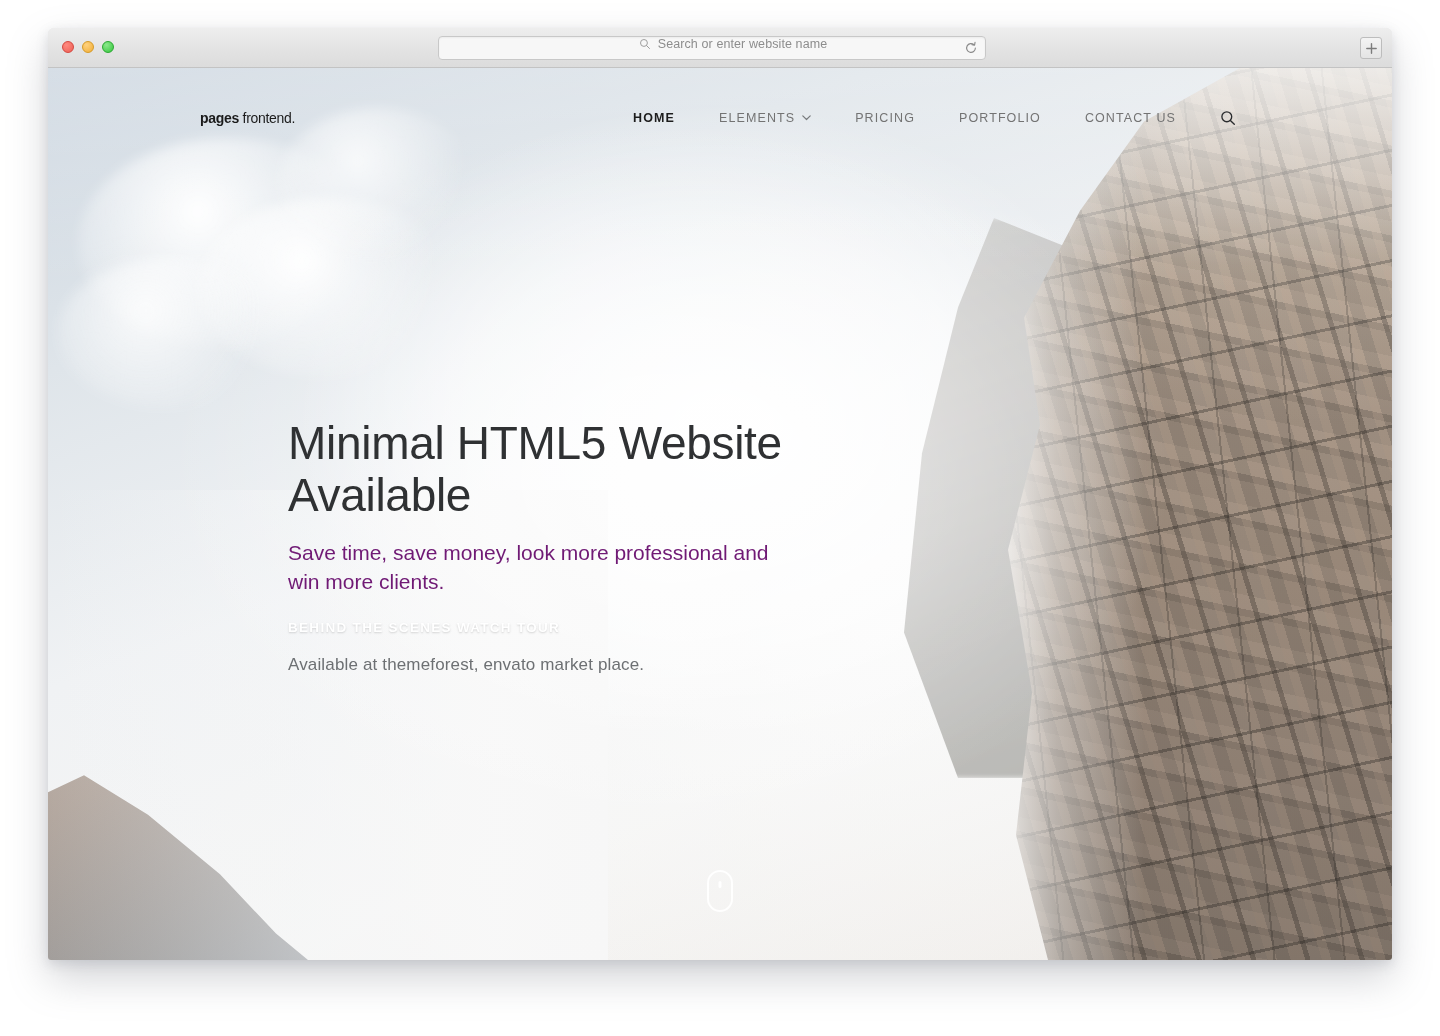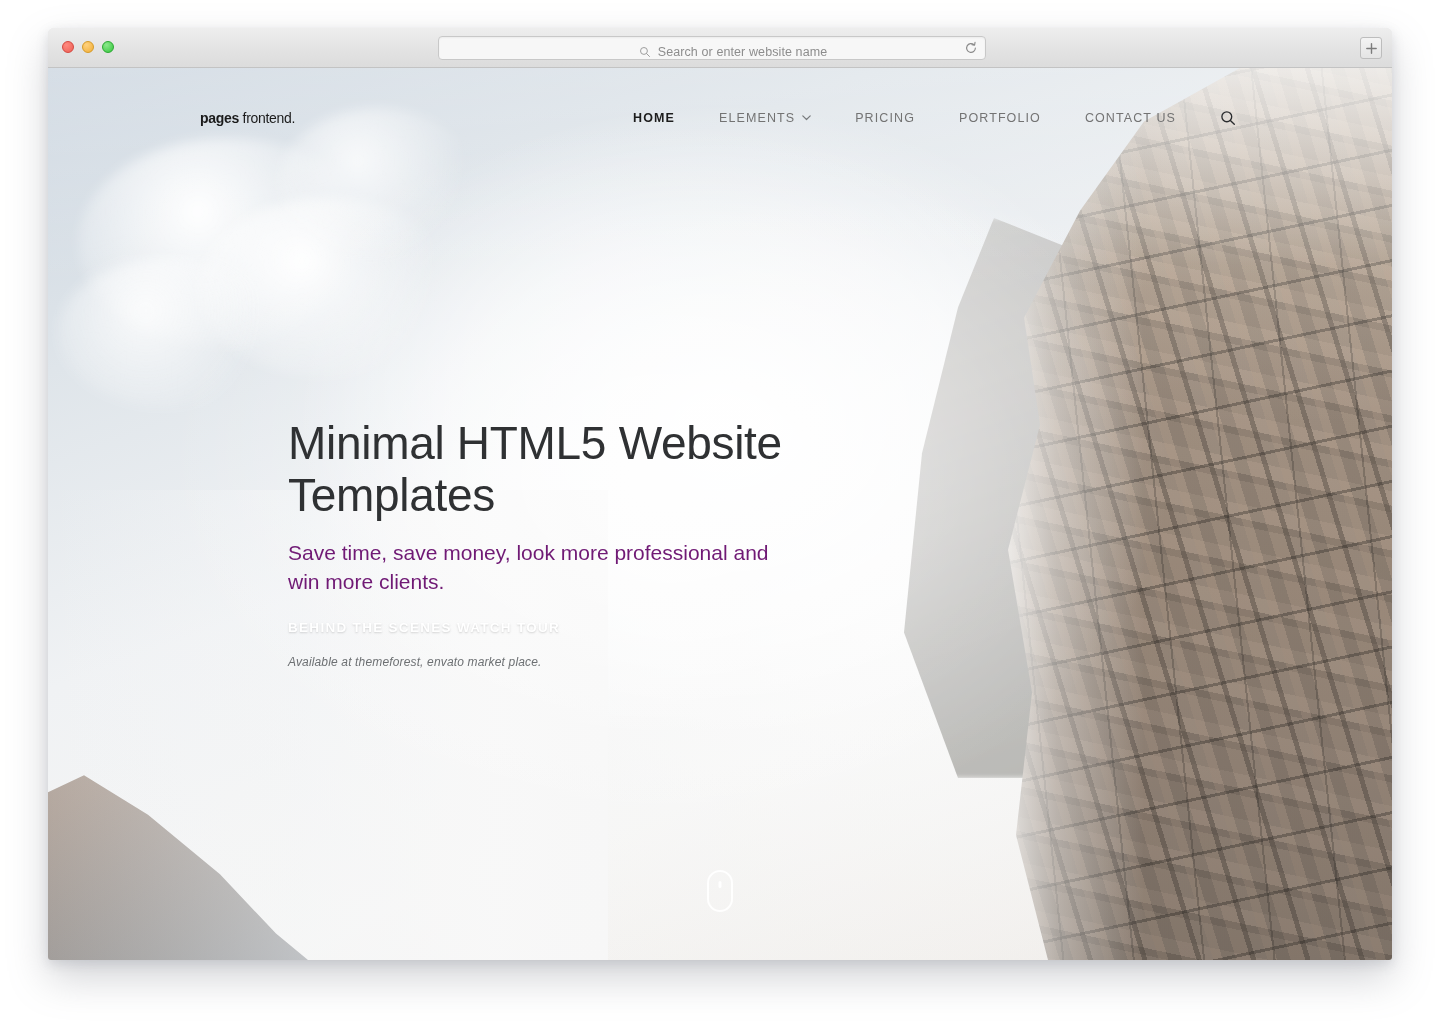--- a/index.html
+++ b/index.html
@@ -55,21 +55,21 @@
     position: absolute;
     left: 390px;
     top: 8px;
     width: 548px;
     height: 24px;
     background: #f7f7f7;
     border: 1px solid #c8c8c8;
     border-radius: 4px;
     box-shadow: inset 0 1px 2px rgba(0,0,0,0.05);
     display: flex;
-    align-items: flex-end;
+    align-items: flex-start;
     justify-content: center;
     padding-left: 42px;
   }
   .addr-inner {
     display: flex;
     align-items: center;
     gap: 7px;
   }
   .addr-placeholder {
     font-size: 12.5px;
@@ -326,24 +326,23 @@
     font-weight: 700;
     letter-spacing: 1.3px;
     color: #ffffff;
     text-transform: uppercase;
     display: inline-block;
     margin-bottom: 20px;
     cursor: pointer;
     text-shadow: 0 1px 2px rgba(90,90,90,0.25);
   }
   .hero-note {
-    font-size: 12px;
+    font-size: 17px;
     color: #6d7073;
     letter-spacing: 0.15px;
-    font-style: italic;
   }
 
   
   .scroll-indicator {
     position: absolute;
     left: 50%;
     transform: translateX(-50%);
     bottom: 48px;
     width: 26px;
     height: 42px;
@@ -448,21 +447,21 @@
         <div class="nav-search">
           <svg width="16" height="16" viewBox="0 0 16 16">
             <circle cx="6.8" cy="6.8" r="4.9" fill="none" stroke="#2a2c2e" stroke-width="1.35"></circle>
             <line x1="10.4" y1="10.4" x2="14.3" y2="14.3" stroke="#2a2c2e" stroke-width="1.35" stroke-linecap="round"></line>
           </svg>
         </div>
       </nav>
     </div>
 
     <div class="hero-content">
-      <h1 class="hero-title">Minimal HTML5 Website Templates</h1>
+      <h1 class="hero-title">Minimal HTML5 Website Available</h1>
       <p class="hero-sub">Save time, save money, look more professional and win more clients.</p>
       <a class="hero-cta">BEHIND THE SCENES WATCH TOUR</a>
       <p class="hero-note">Available at themeforest, envato market place.</p>
     </div>
 
     <div class="scroll-indicator">
       <span class="scroll-dot"></span>
     </div>
 
   </div>

